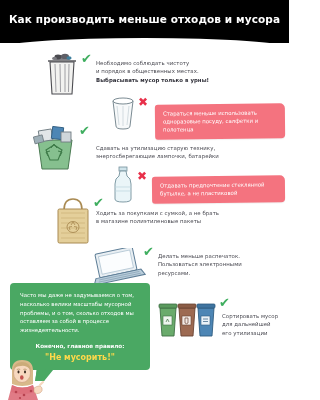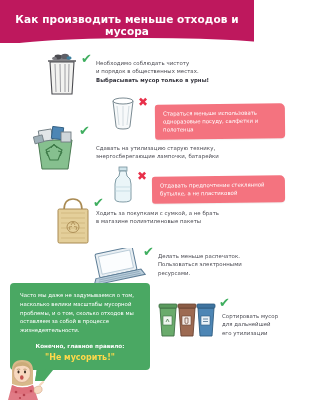--- a/index.html
+++ b/index.html
@@ -7,22 +7,22 @@
     width: 289px; height: 400px;
     background: #ffffff;
     font-family: "DejaVu Sans", "Liberation Sans", sans-serif;
     overflow: hidden;
     position: relative;
   }
   .page { position: relative; width: 289px; height: 400px; background:#fff; }
 
   
   .header {
-    position: absolute; left:0; top:0; width:254px; height:43px;
-    background:#be185d;
+    position: absolute; left:0; top:0; width:289px; height:43px;
+    background:#000000;
   }
   .header-title {
     position:absolute; left:0; right:0; top:13px;
     text-align:center;
     color:#ffffff;
     font-size:10.5px;
     font-weight:bold;
     letter-spacing:0.1px;
     font-family:"DejaVu Sans","Liberation Sans",sans-serif;
   }

